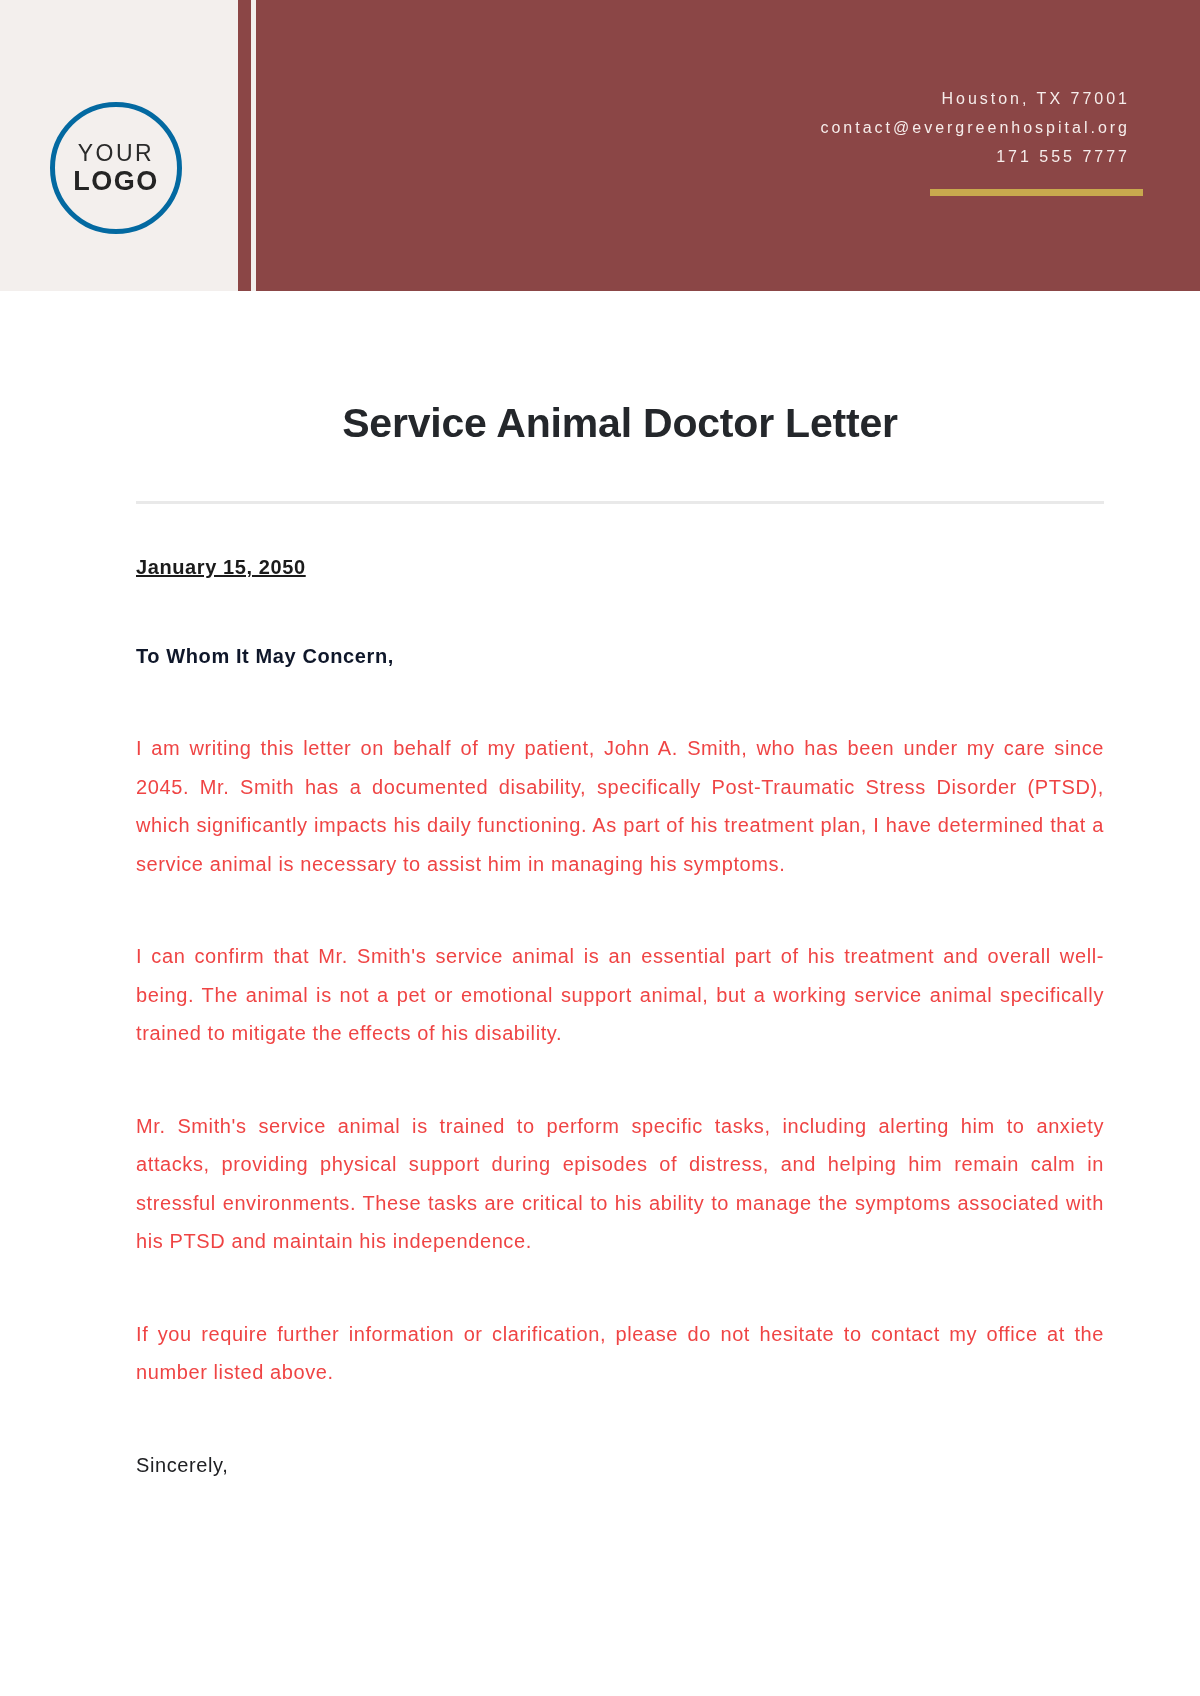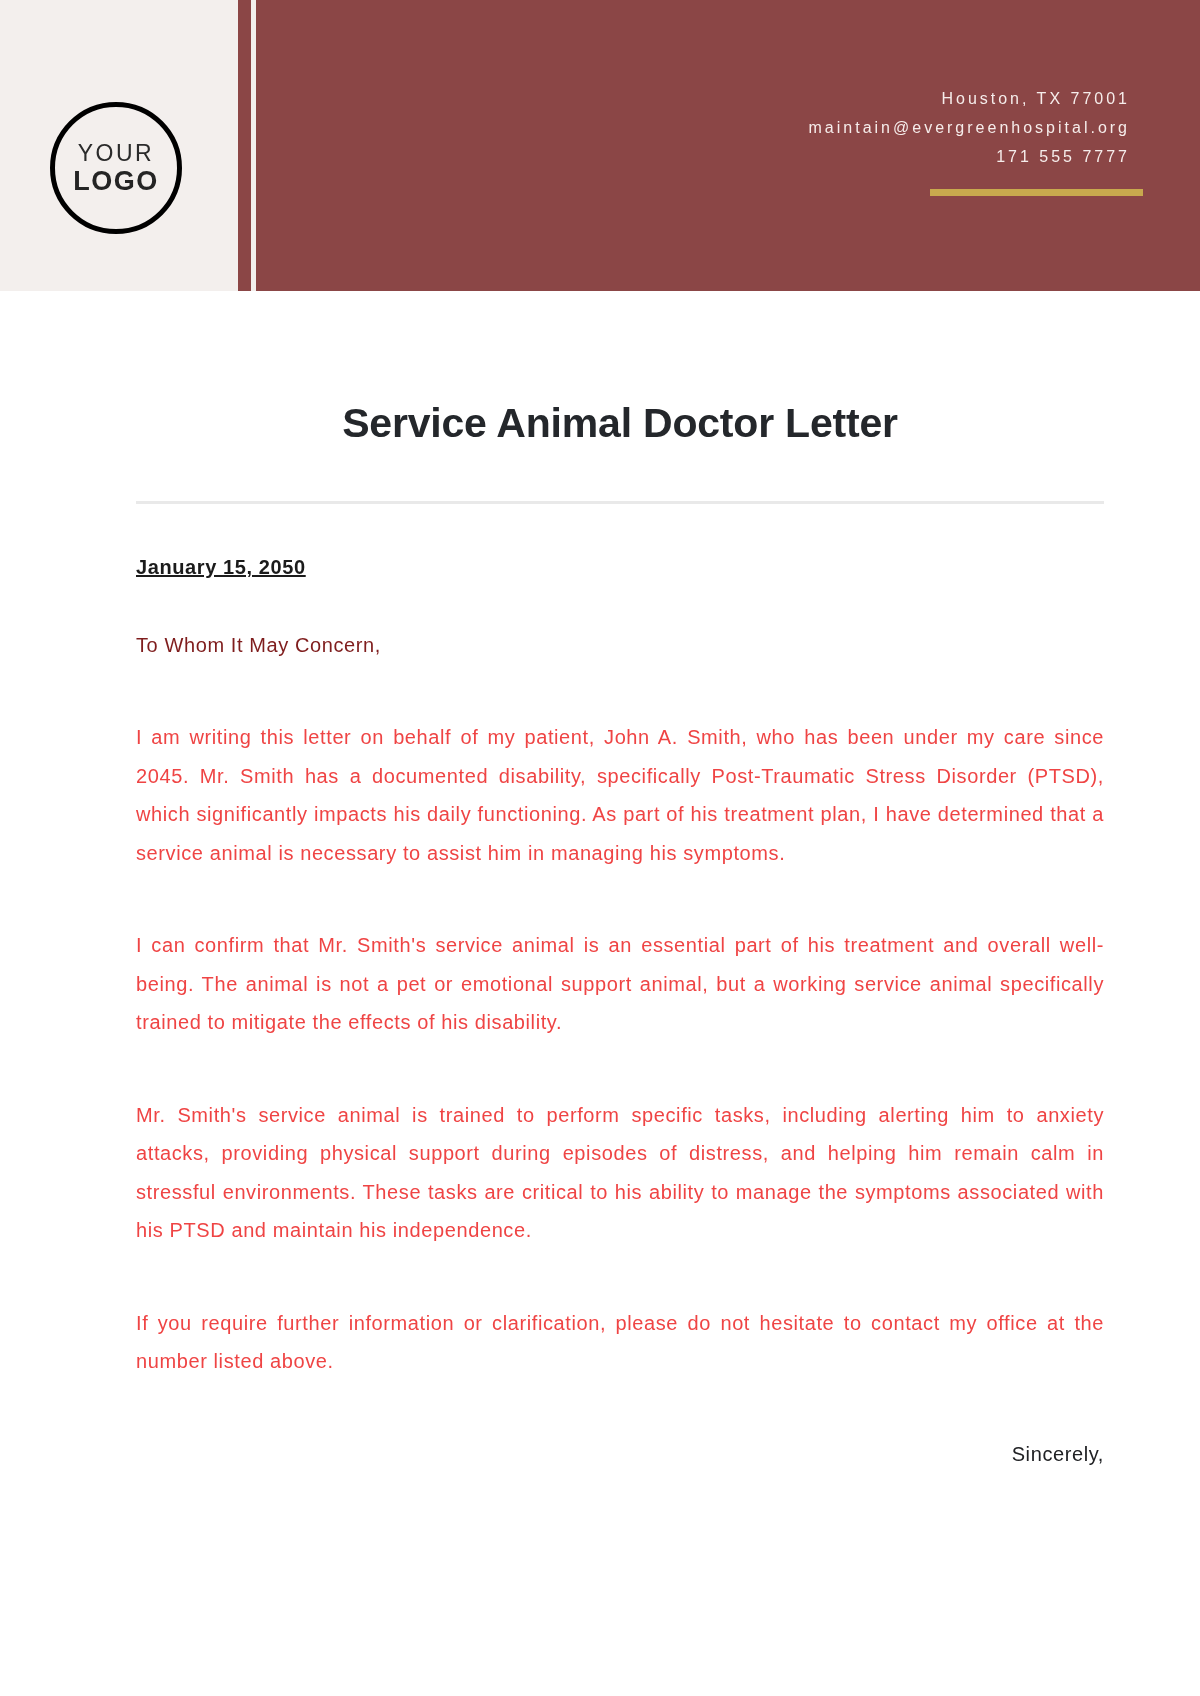--- a/index.html
+++ b/index.html
@@ -46,21 +46,21 @@
   }
   .gold-bar {
     width: 213px; height: 7px;
     background: #C8A94E;
     margin: 18px 0 0 auto;
   }
   .logo-circle {
     position: absolute;
     left: 50px; top: 102px;
     width: 132px; height: 132px;
-    border: 5px solid #000000;
+    border: 5px solid #0369a1;
     border-radius: 50%;
     background: transparent;
     display: flex;
     flex-direction: column;
     align-items: center;
     justify-content: center;
   }
   .logo-your {
     font-size: 23px;
     font-weight: 400;
@@ -101,48 +101,47 @@
     line-height: 38.5px;
     letter-spacing: 0.6px;
   }
   .date-line {
     margin-top: 44px;
     font-weight: 700;
     color: #1B1B1B;
     text-decoration: underline;
   }
   .salutation-line {
-    margin-top: 39px;
-    font-weight: 400;
-    color: #7f1d1d;
+    margin-top: 50px;
+    font-weight: 700;
+    color: #0f172a;
   }
   .body-para {
     margin-top: 54px;
     text-align: justify;
     color: #ef4444;
   }
   .closing-line {
     margin-top: 54px;
     color: #202124;
-    text-align: right;
   }
 </style>
 </head>
 <body>
 
 <header class="header">
   <div class="logo-circle">
     <div class="logo-your">YOUR</div>
     <div class="logo-logo">LOGO</div>
   </div>
   <div class="accent-stripe"></div>
   <div class="header-right">
     <div class="contact">
       <div class="contact-line">Houston, TX 77001</div>
-      <div class="contact-line">maintain@evergreenhospital.org</div>
+      <div class="contact-line">contact@evergreenhospital.org</div>
       <div class="contact-line">171 555 7777</div>
       <div class="gold-bar"></div>
     </div>
   </div>
 </header>
 
 <main class="page">
   <h1 class="doc-title">Service Animal Doctor Letter</h1>
   <hr class="divider">
   <p class="line-block date-line">January 15, 2050</p>

